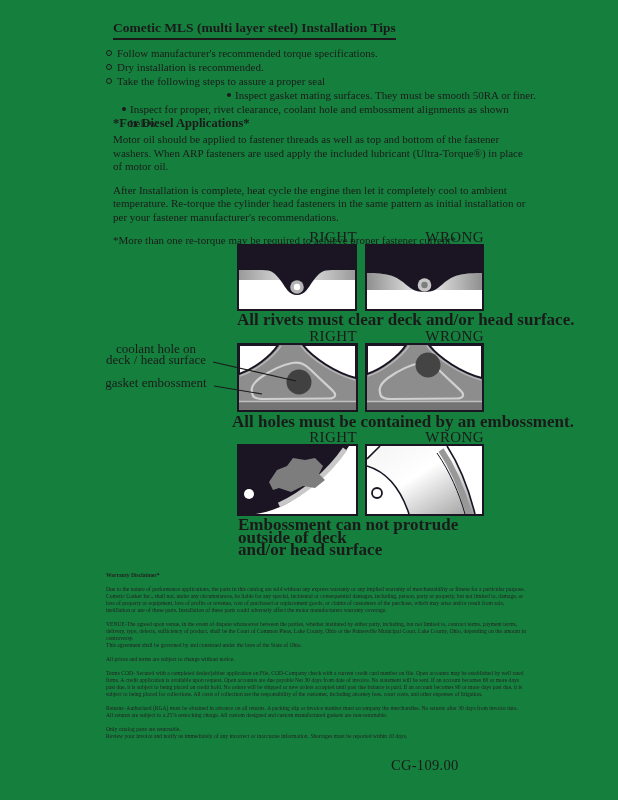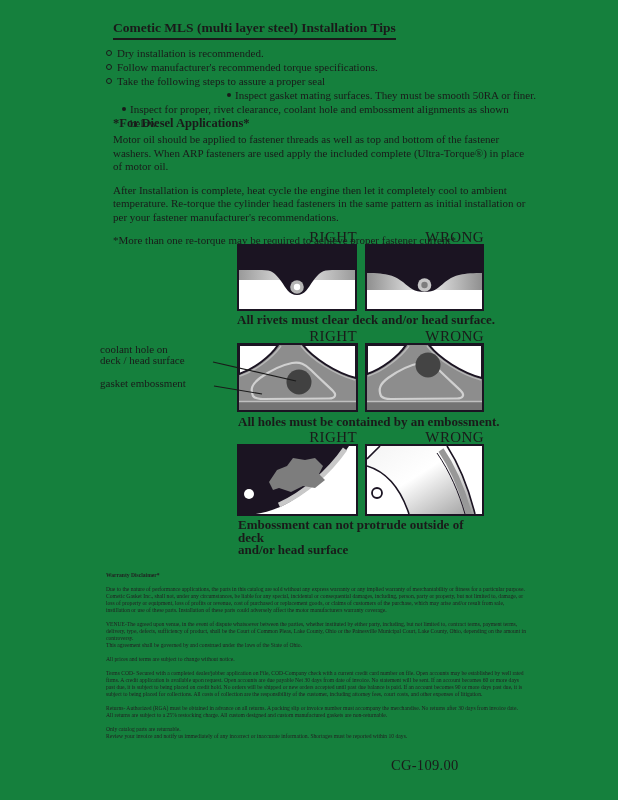--- a/index.html
+++ b/index.html
@@ -18,63 +18,63 @@
   .dot{flex:0 0 auto;width:4px;height:4px;background:#1a1a1a;border-radius:50%;
        margin:5px 4px 0 0;}
 
   .diesel-h{left:113px;top:116px;font-size:12.5px;font-weight:bold;}
   .diesel-p{left:113px;top:133px;width:418px;font-size:11px;line-height:13.5px;}
   .diesel-p p{margin:0 0 10px 0;white-space:pre-line;}
 
   .rw{font-size:15px;letter-spacing:.4px;text-align:right;width:120px;}
   .dbox{border:2px solid #1b1422;background:#fff;box-sizing:border-box;}
   .dbox svg{display:block;}
-  .cap{font-size:13px;font-weight:bold;line-height:12.5px;}
-
-  .ann{font-size:11px;line-height:10.5px;text-align:left;width:112px;}
+  .cap{font-size:17px;font-weight:bold;line-height:12.5px;}
+
+  .ann{font-size:13px;line-height:10.5px;text-align:center;width:112px;}
 
   .fineprint{left:106px;top:572px;width:420px;font-size:5.6px;line-height:7px;color:#222;}
   .fineprint .fp-h{font-weight:bold;margin:0 0 7px 0;}
   .fineprint p{margin:0 0 7px 0;white-space:pre-line;}
 
   .pagenum{left:391px;top:757px;font-size:14.5px;letter-spacing:.3px;text-align:right;}
 </style>
 </head>
 <body>
 
 <div class="page">
 
   <div class="abs title">Cometic MLS (multi layer steel) Installation Tips</div>
 
   <div class="abs bullets">
     <div class="b-row">
       <span class="ring"></span>
-      <span>Dry installation is recommended.</span>
+      <span>Follow manufacturer's recommended torque specifications.</span>
     </div>
     <div class="b-row">
       <span class="ring"></span>
-      <span>Follow manufacturer's recommended torque specifications.</span>
+      <span>Dry installation is recommended.</span>
     </div>
     <div class="b-row">
       <span class="ring"></span>
       <span>Take the following steps to assure a proper seal</span>
     </div>
     <div class="b-row sub">
       <span class="dot"></span>
       <span>Inspect gasket mating surfaces.  They must be smooth 50RA or finer.</span>
     </div>
     <div class="b-row sub">
       <span class="dot"></span>
       <span>Inspect for proper, rivet clearance, coolant hole and embossment alignments as shown below.</span>
     </div>
   </div>
 
   <div class="abs diesel-h">*For Diesel Applications*</div>
   <div class="abs diesel-p">
-    <p>Motor oil should be applied to fastener threads as well as top and bottom of the fastener washers. When ARP fasteners are used apply the included complete (Ultra-Torque®) in place of motor oil.</p>
+    <p>Motor oil should be applied to fastener threads as well as top and bottom of the fastener washers. When ARP fasteners are used apply the included lubricant (Ultra-Torque®) in place of motor oil.</p>
     <p>After Installation is complete, heat cycle the engine then let it completely cool to ambient temperature. Re-torque the cylinder head fasteners in the same pattern as initial installation or per your fastener manufacturer's recommendations.</p>
     <p>*More than one re-torque may be required to achieve proper fastener current*</p>
   </div>
 
   <div class="abs rw" style="left:237px;top:229px;">RIGHT</div>
   <div class="abs rw" style="left:364px;top:229px;">WRONG</div>
 
   <div class="abs dbox" style="left:237px;top:244px;width:120px;height:67px;">
     <svg width="116" height="63" viewBox="0 0 116 63">
       <defs>
@@ -145,21 +145,21 @@
       <line x1="0" y1="56.5" x2="115" y2="56.5" stroke="#c0c0c0" stroke-width="1.4"></line>
       <rect x="0" y="57.5" width="115" height="7.5" fill="#747474"></rect>
     </svg>
   </div>
 
   <svg class="abs" style="left:210px;top:355px;z-index:3;" width="95" height="45" viewBox="0 0 95 45">
     <line x1="3" y1="7" x2="86" y2="26" stroke="#1a1a1a" stroke-width="1.2"></line>
     <line x1="4" y1="31" x2="52" y2="39" stroke="#1a1a1a" stroke-width="1.2"></line>
   </svg>
 
-  <div class="abs cap" style="left:238px;top:416px;">All holes must be contained by an embossment.</div>
+  <div class="abs cap" style="left:232px;top:416px;">All holes must be contained by an embossment.</div>
 
   <div class="abs rw" style="left:237px;top:429px;">RIGHT</div>
   <div class="abs rw" style="left:364px;top:429px;">WRONG</div>
 
   <div class="abs dbox" style="left:237px;top:444px;width:121px;height:72px;">
     <svg width="117" height="68" viewBox="0 0 117 68">
       <rect width="117" height="68" fill="#ffffff"></rect>
       <path d="M0,0 H110 C94,24 68,48 41,61 C27,67 13,69 0,70 Z" fill="#1b1422"></path>
       <path d="M106,3 C90,26 66,47 40,59" stroke="#c8c8c8" stroke-width="5" fill="none"></path>
       <path d="M30,36 L38,24 L48,20 L54,12 L66,14 L76,12 L84,20 L80,28 L86,34 L76,42 L64,40 L52,46 L40,42 L34,44 Z" fill="#7d7d7d"></path>

